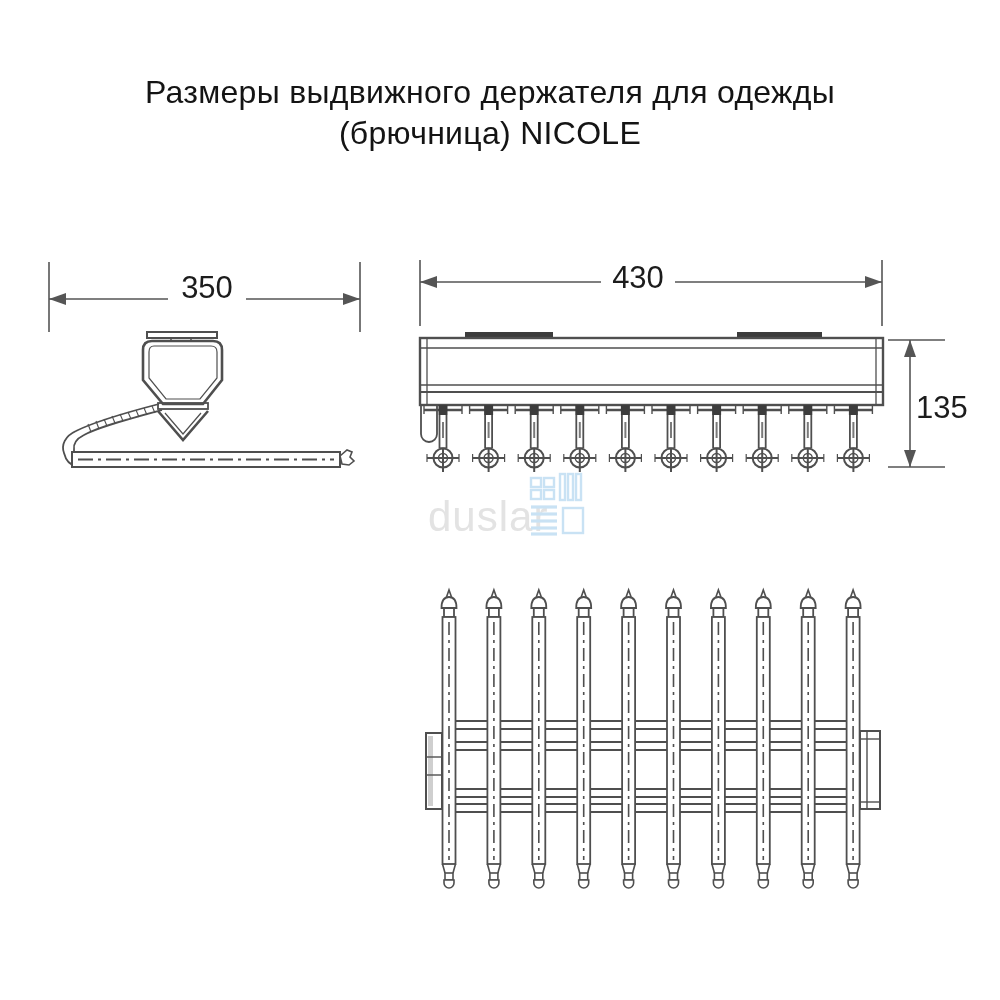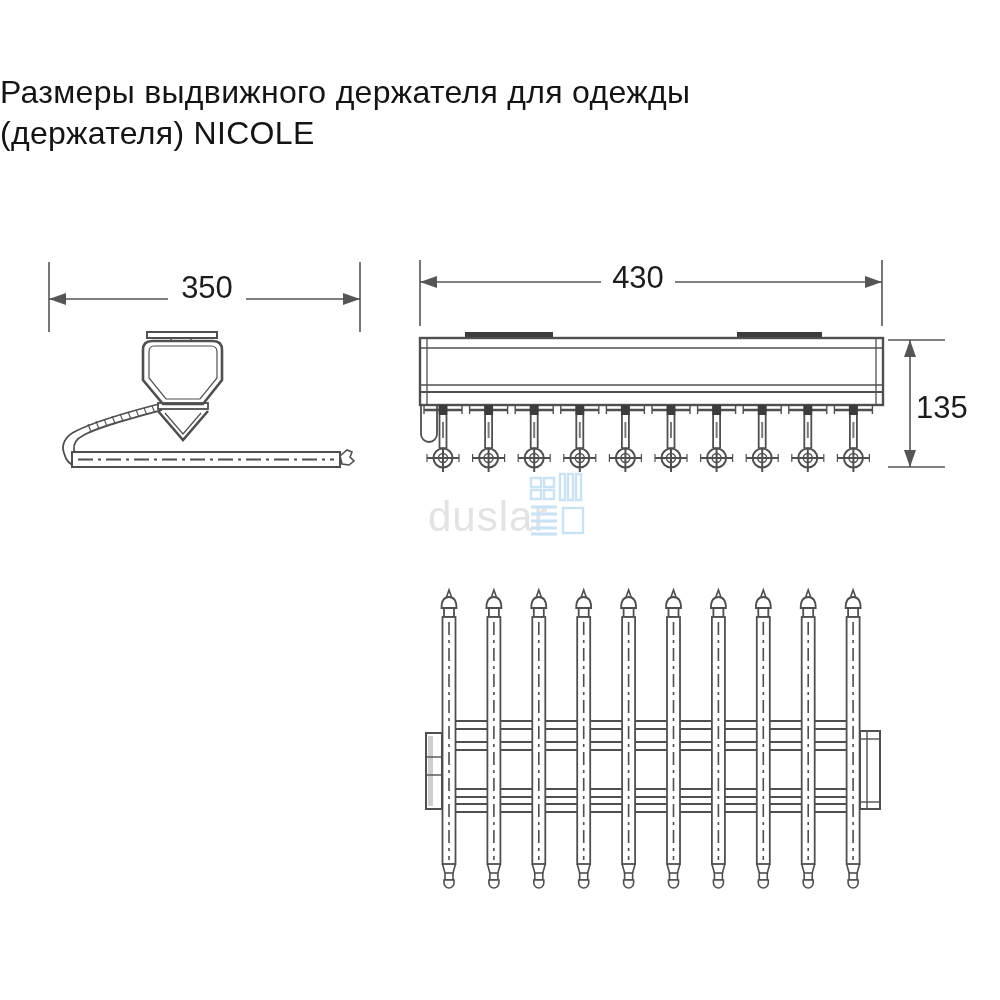--- a/index.html
+++ b/index.html
@@ -2,39 +2,39 @@
 <html><head>
 <meta charset="utf-8">
 <style>
   html,body{margin:0;padding:0;}
   body{
     width:1000px;height:1000px;background:#ffffff;position:relative;overflow:hidden;
     font-family:"Liberation Sans", sans-serif;
   }
   .abs{position:absolute;}
   .title{
-    left:0;top:72px;width:980px;
+    left:0;top:72px;width:980px;text-align:center;
     font-size:32px;line-height:41px;color:#141414;letter-spacing:.3px;
   }
   svg{display:block;}
   svg text{
     font-family:"Liberation Sans", sans-serif;
     font-size:31px;fill:#1c1c1c;
   }
   .wm-text{
     left:428px;top:496px;width:110px;
     font-size:42px;color:#e3e3e3;letter-spacing:1px;line-height:42px;
   }
 </style>
 </head>
 <body>
 
 <div class="abs title">
   <div>Размеры выдвижного держателя для одежды</div>
-  <div>(держателя) NICOLE</div>
+  <div>(брючница) NICOLE</div>
 </div>
 
 <svg class="abs" style="left:40px;top:255px" width="340" height="230" viewBox="0 0 340 230">
   <g stroke="#555555" stroke-width="1.6" fill="none">
     <line x1="9" y1="7" x2="9" y2="77"></line>
     <line x1="320" y1="7" x2="320" y2="77"></line>
     <line x1="9" y1="44" x2="128" y2="44"></line>
     <line x1="206" y1="44" x2="320" y2="44"></line>
     <polygon points="9,44 26,38 26,50" fill="#555555" stroke="none"></polygon>
     <polygon points="320,44 303,38 303,50" fill="#555555" stroke="none"></polygon>

